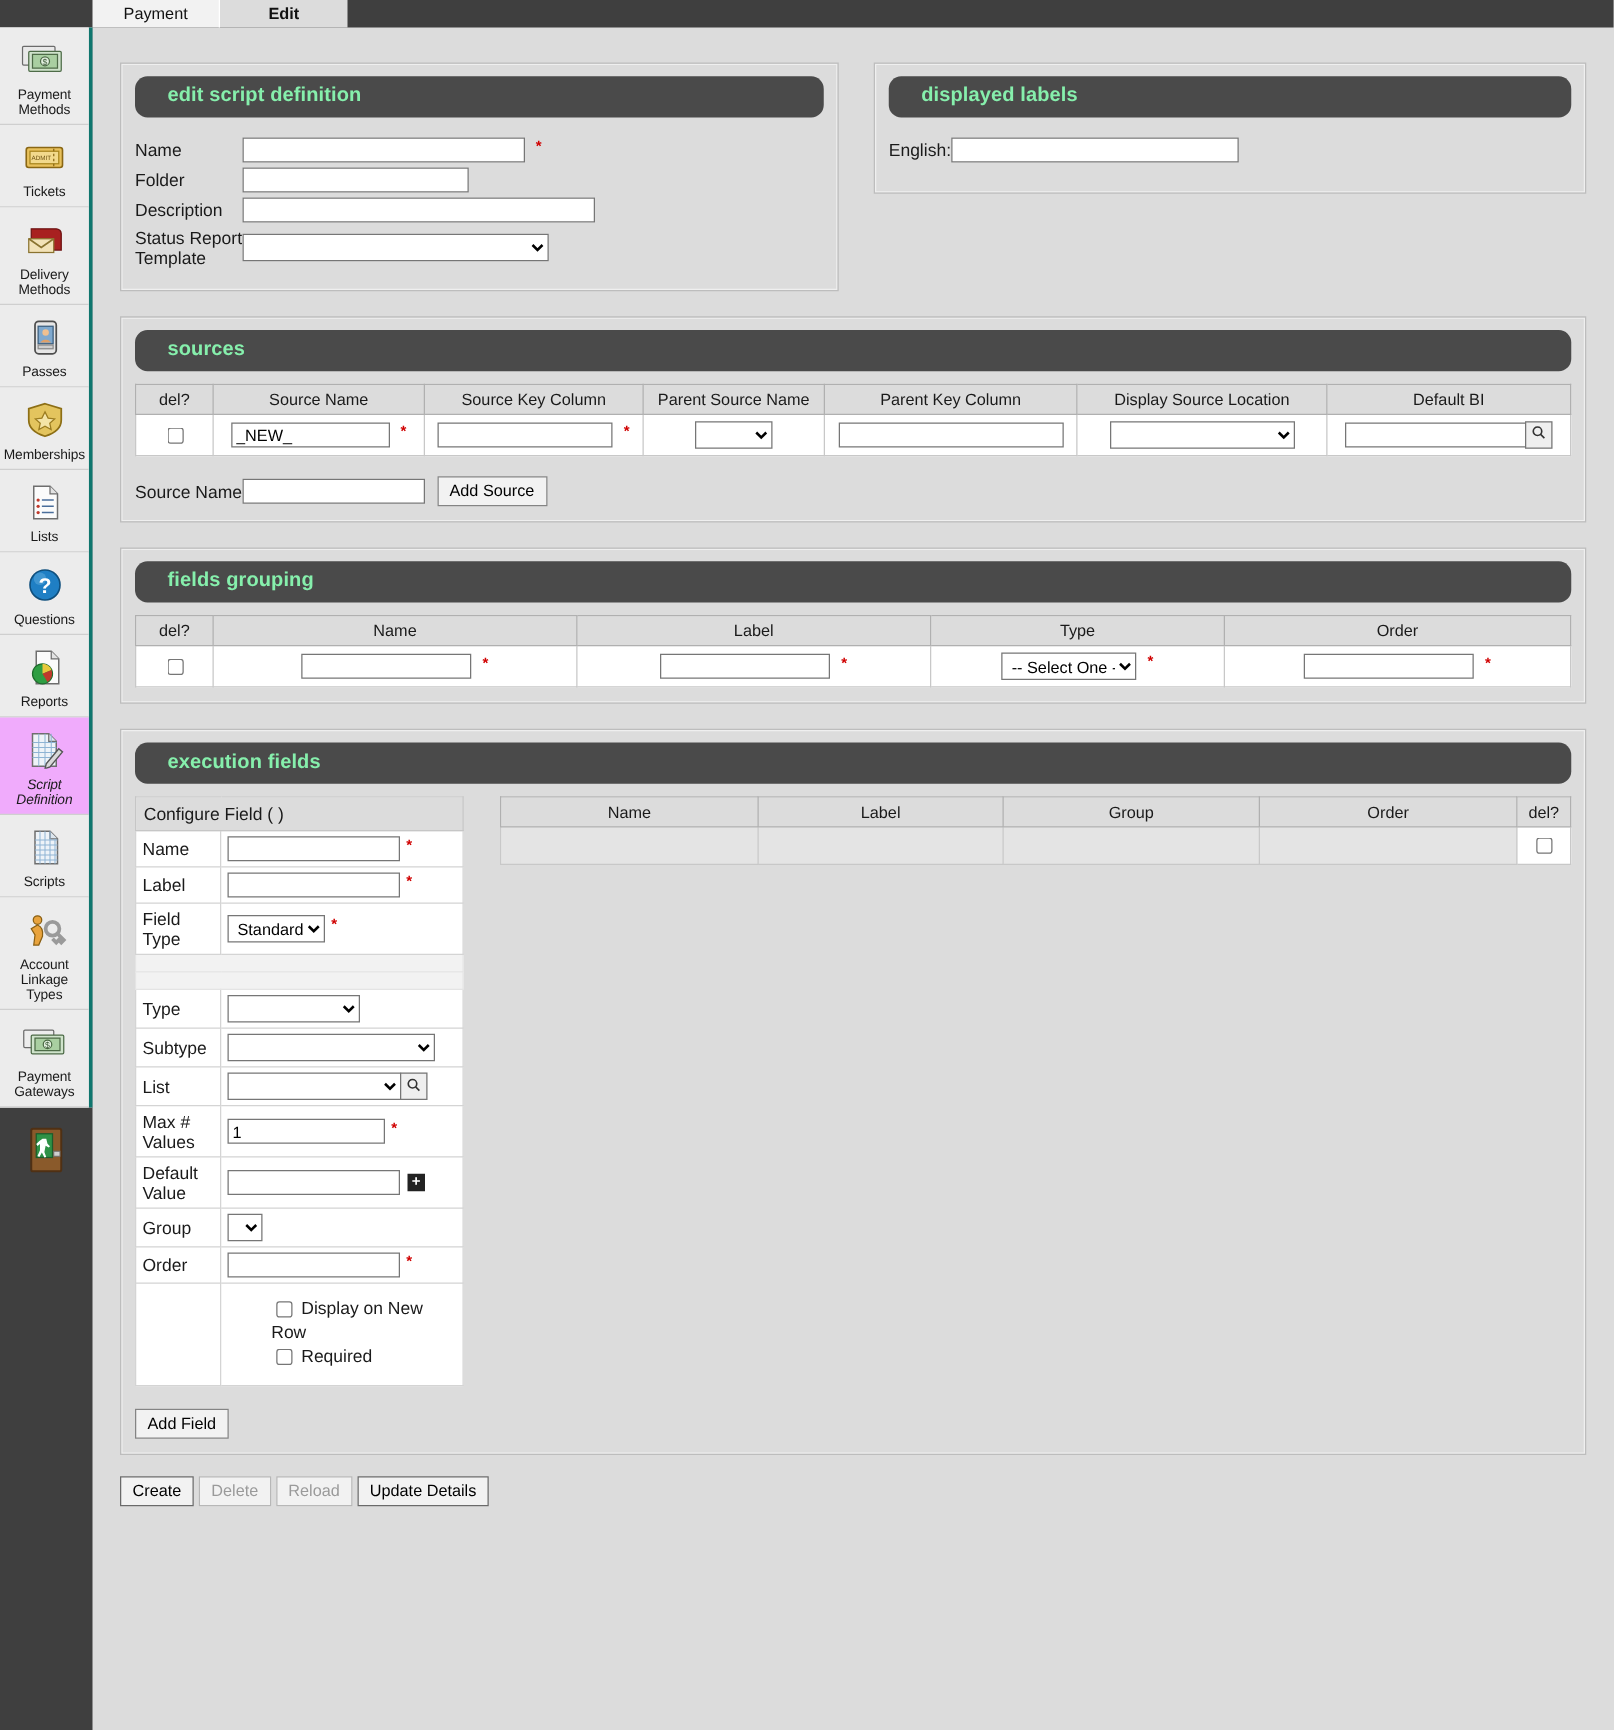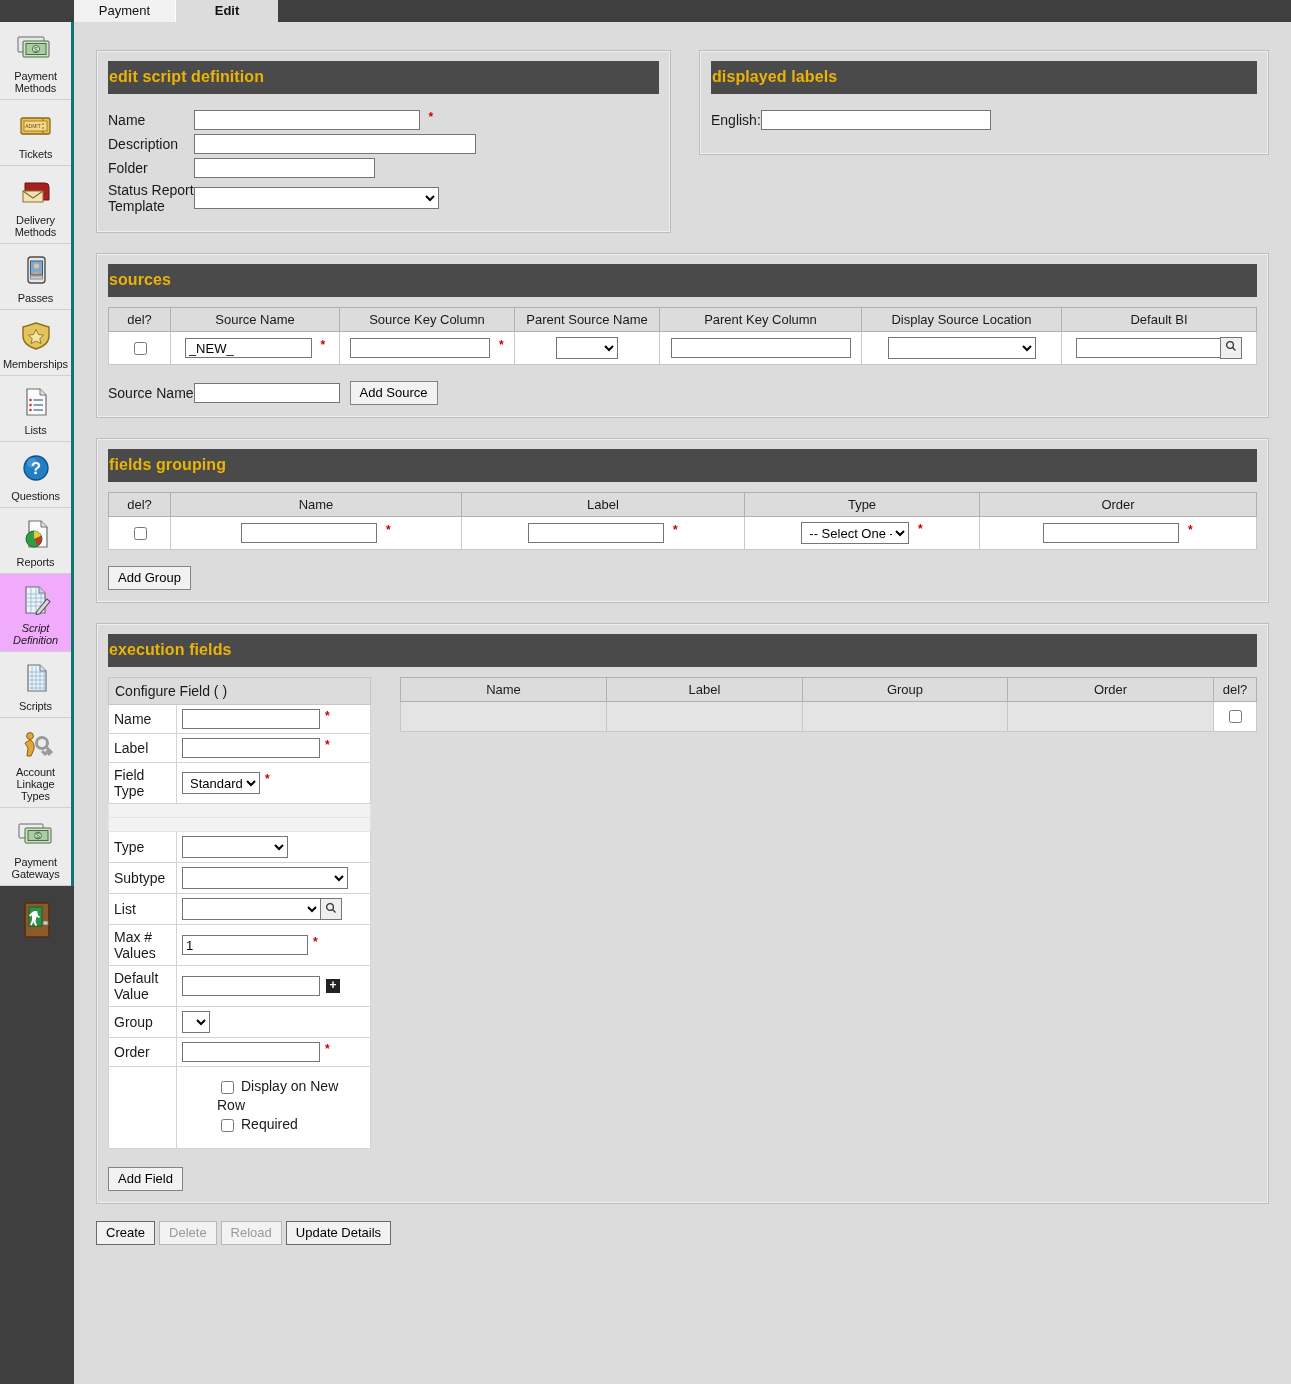--- a/index.html
+++ b/index.html
@@ -53,24 +53,25 @@
   .exit-wrap { padding-top: 14px; text-align: center; }
 
   
   .panel {
     background: #dcdcdc;
     border: 1px solid #bdbdbd;
     box-shadow: 0 0 0 1px #efefef inset;
     padding: 10px 11px 12px 11px;
   }
   .panel-hd {
-    background: #4a4a4a; color: #eab308;
+    background: #4a4a4a; color: #86efac;
     font-size: 16px; font-weight: bold;
-    padding: 7px 13px 8px 1px;
+    padding: 7px 13px 8px 26px;
     letter-spacing: .1px;
+    border-radius: 10px;
   }
   .panel-body { padding: 14px 0 4px 0; }
 
   
   table.formtbl { border-collapse: collapse; }
   table.formtbl td { padding: 2px 0; vertical-align: middle; font-size: 14px; }
   td.lbl { padding-left: 3px; padding-right: 10px; white-space: pre-line; line-height: 16px; }
   .req { color: #d00000; font-size: 12px; margin-left: 5px; vertical-align: top; font-weight: bold; }
 
   input.txt, select.sel {
@@ -349,26 +350,26 @@
           <table class="formtbl">
             <tbody>
                 <tr>
               <td class="lbl">Name</td>
               <td>
                 <input class="txt" style="width: 226px;" value="">
                 <span class="req">*</span>
               </td>
             </tr>
             <tr>
+              <td class="lbl">Folder</td>
+              <td><input class="txt" style="width: 181px;" value=""></td>
+            </tr>
+            <tr>
               <td class="lbl">Description</td>
               <td><input class="txt" style="width: 282px;" value=""></td>
-            </tr>
-            <tr>
-              <td class="lbl">Folder</td>
-              <td><input class="txt" style="width: 181px;" value=""></td>
             </tr>
             <tr>
               <td class="lbl">Status Report
 Template</td>
               <td>
                 <select class="sel" style="width:245px;">
                   <option></option>
                 </select>
               </td>
             </tr>
@@ -481,23 +482,20 @@
                 <span class="req">*</span>
               </td>
               <td>
                 <input class="txt" style="width: 136px;" value="">
                 <span class="req">*</span>
               </td>
             </tr>
           </tbody>
             </table>
 
-          <div style="padding-top:16px;">
-            <button class="btn">Add Group</button>
-          </div>
         </div>
       </div>
     </div>
 
     <div style="padding:20px 22px 0 22px;">
       <div class="panel">
         <div class="panel-hd">execution fields</div>
 
         <div style="display:flex; padding-top:10px; align-items:flex-start;">
 

